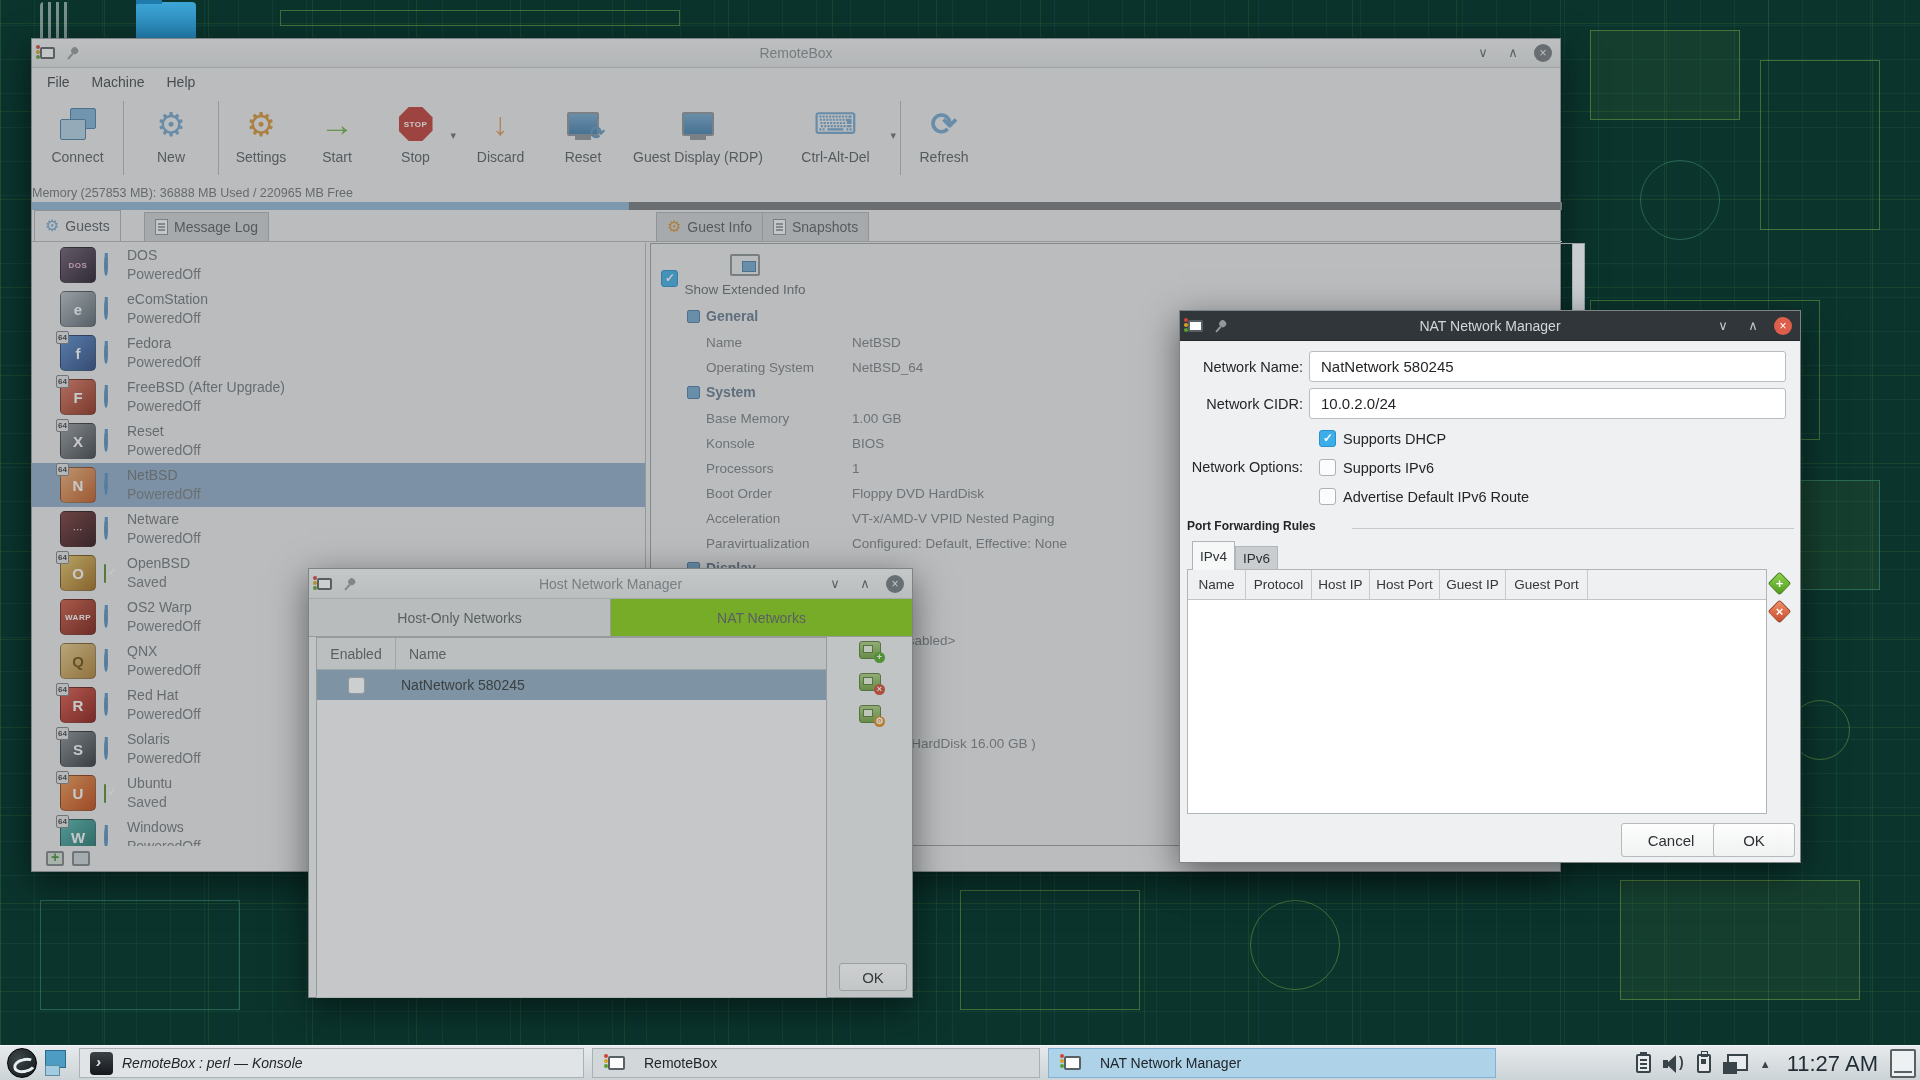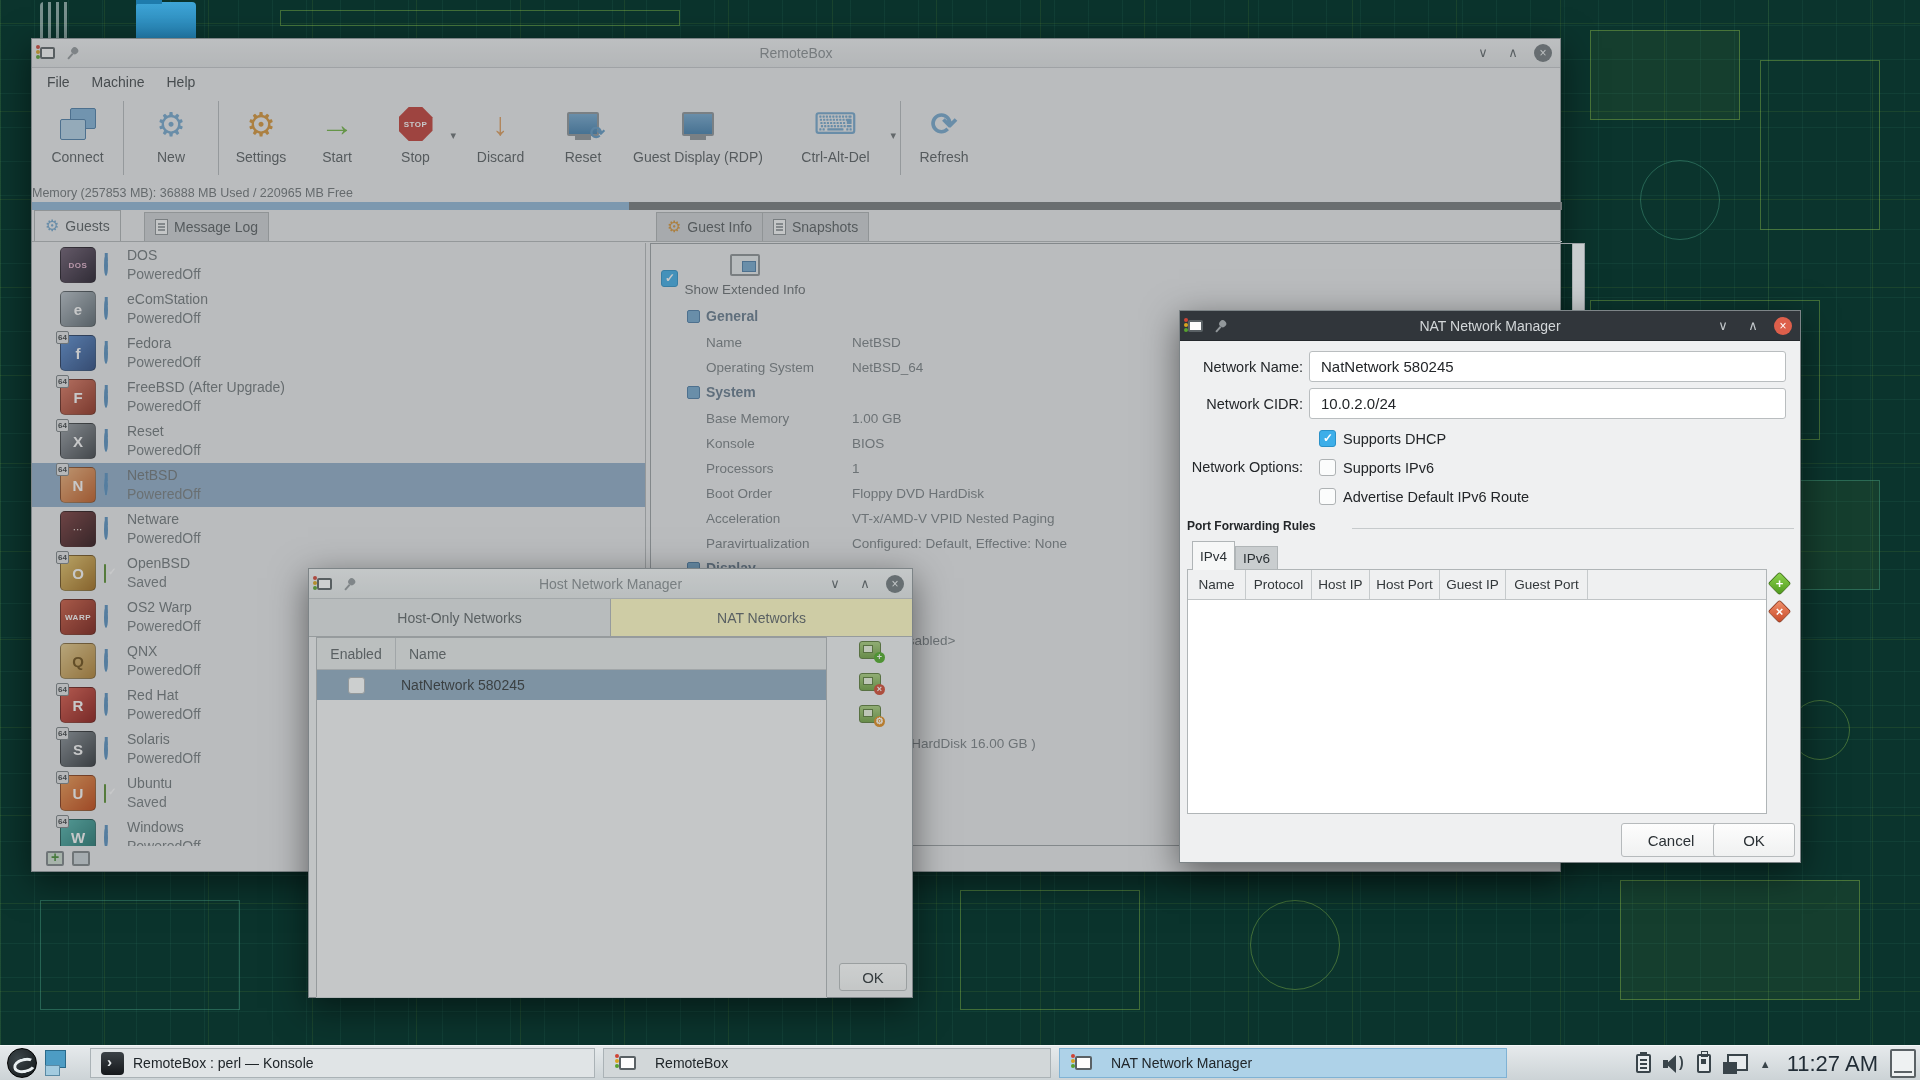--- a/index.html
+++ b/index.html
@@ -176,21 +176,21 @@
   .gi-value { position:absolute; left:201px; font-size:13.5px; color:#787f83; }
   .gi-frag { position:absolute; font-size:13.5px; color:#787f83; white-space:nowrap; }
 
   
   #hnm-window { left:308px; top:568px; width:605px; height:430px; }
   #hnm-tabs { position:absolute; left:0; top:30px; width:100%; height:38px;
     border-bottom:1px solid #b0b5b7; display:flex; }
   .hnm-tab { flex:1; display:flex; align-items:center; justify-content:center;
     font-size:14px; color:#5d6366; background:#dfe2e3; border-right:1px solid #b0b5b7; }
   .hnm-tab:last-child { border-right:none; }
-  .hnm-tab.active { background:#fef9c3; }
+  .hnm-tab.active { background:#84cc16; }
   #hnm-list { position:absolute; left:7px; top:68px; width:511px; height:361px;
     border:1px solid #b0b5b7; background:#f1f2f3; }
   #hnm-header { height:32px; background:#e3e6e7; border-bottom:1px solid #c0c4c6;
     display:flex; align-items:center; font-size:14px; color:#5d6366; }
   #hnm-header .col-enabled { width:79px; text-align:center; border-right:1px solid #c0c4c6;
     height:100%; line-height:32px; }
   #hnm-header .col-name { padding-left:13px; }
   .hnm-row { height:30px; display:flex; align-items:center; font-size:14px;
     color:#32373a; }
   .hnm-row.selected { background:#8fa9bf; }
@@ -270,21 +270,21 @@
   .pager { position:relative; width:26px; height:26px; margin-left:8px; flex:none; }
   .pager::before { content:""; position:absolute; left:0; top:0; width:19px; height:16px;
     background:#4d9cc4; border:1px solid #2a6a8a; }
   .pager::after { content:""; position:absolute; left:0; bottom:0; width:13px; height:9px;
     background:#a3cbdf; border:1px solid #5a8aa4; }
   .task-btn { height:30px; display:flex; align-items:center; gap:9px; padding:0 10px;
     font-size:14px; color:#20262a; background:#e0e4e6; border:1px solid #aab2b6;
     margin-left:8px; white-space:nowrap; overflow:hidden; }
   .task-btn.mid { background:#d2d7d9; }
   .task-btn.active { background:#aed2e8; border-color:#7fb2d4; }
-  #task1 { width:505px; margin-left:19px; }
+  #task1 { width:505px; margin-left:8px;font-style:italic; }
   #task2 { width:448px; }
   #task3 { width:448px; }
   .konsole-ico { width:23px; height:23px; border-radius:4px;
     background:linear-gradient(#3c4247,#15181b); color:#e8ecee; position:relative;
     flex:none; }
   .konsole-ico::after { content:"›"; position:absolute; left:6px; top:1px;
     font-size:15px; font-weight:bold; }
   .task-rb { width:17px; height:14px; margin-left:5px; }
 
   #tray { position:absolute; right:0; top:0; height:35px; display:flex;

